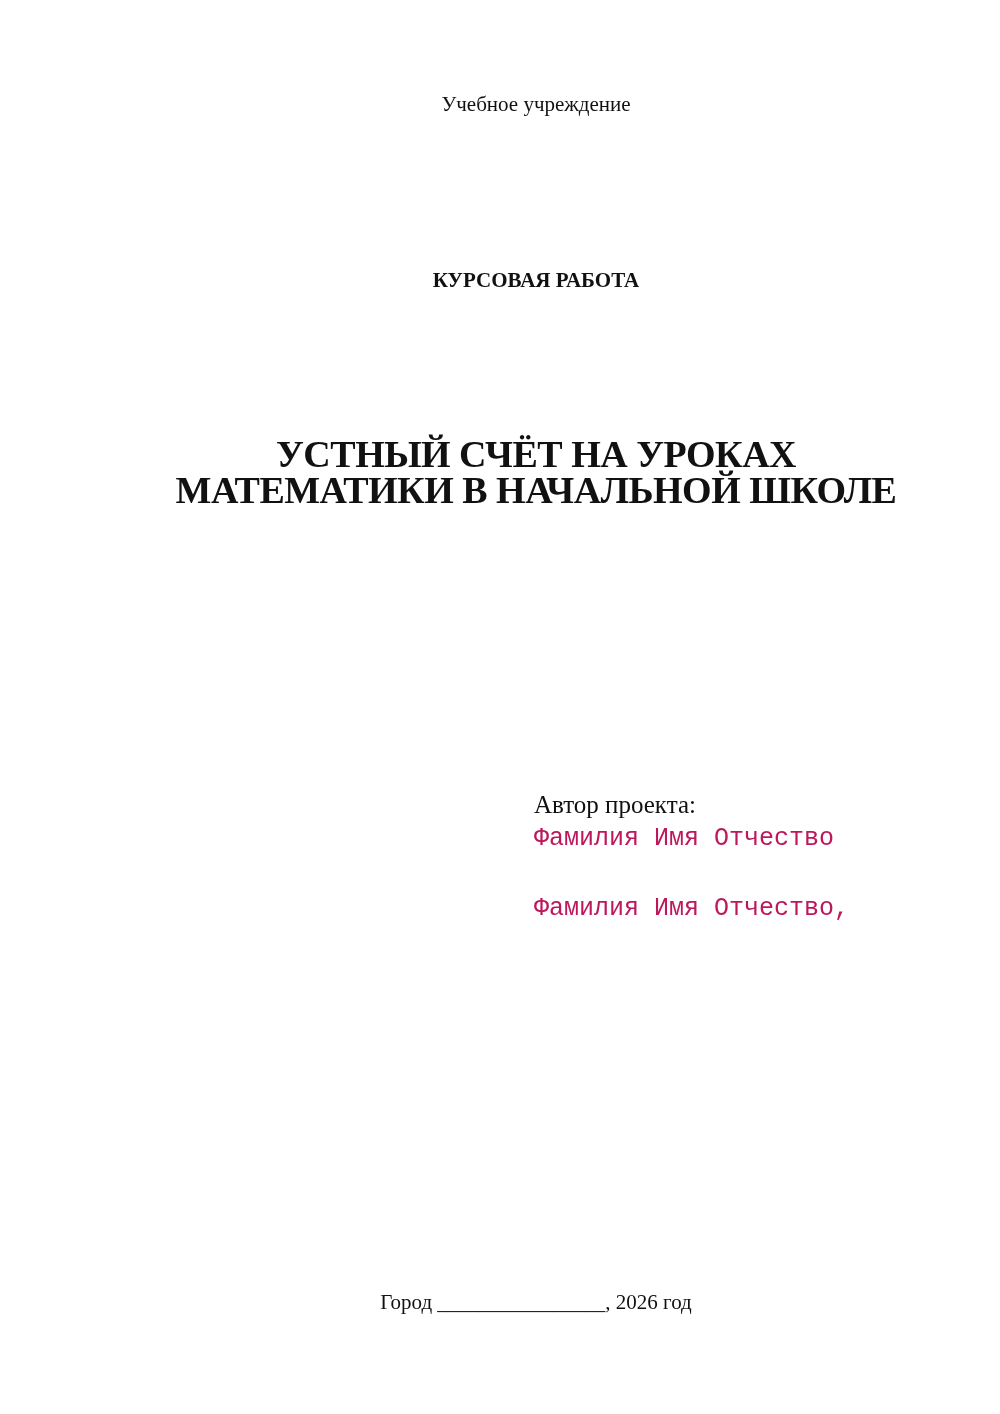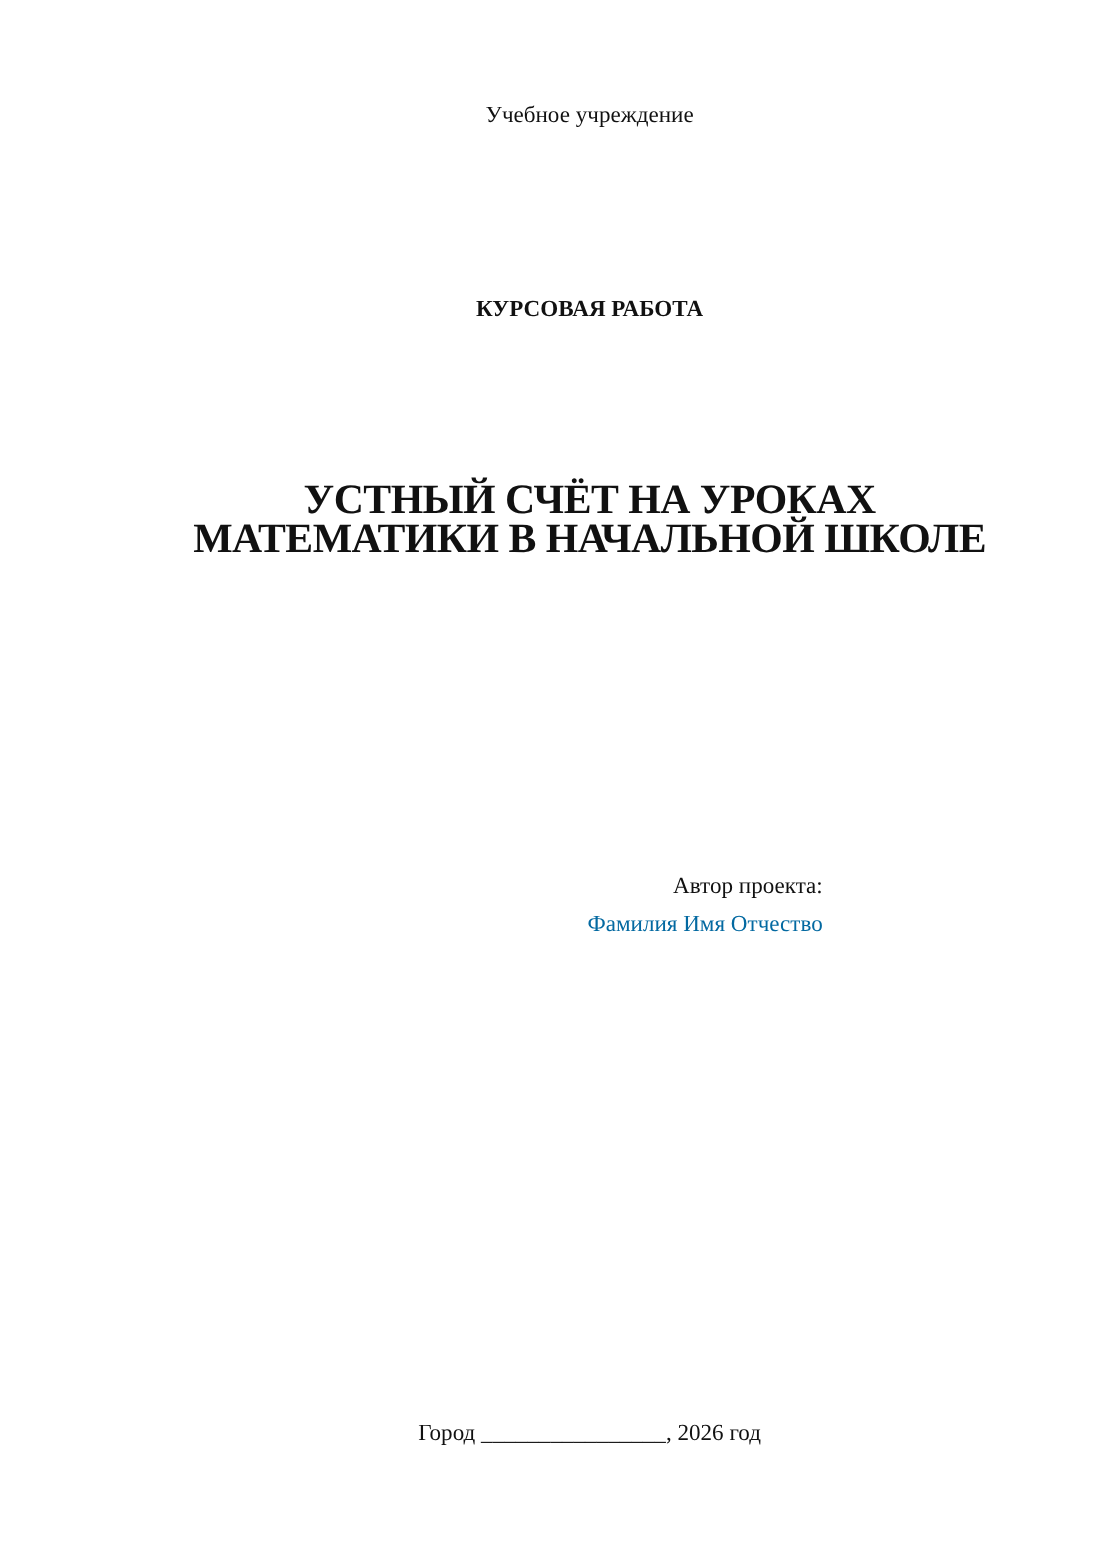--- a/index.html
+++ b/index.html
@@ -41,26 +41,25 @@
       font-size: 38px;
       font-weight: bold;
       line-height: 36px;
       letter-spacing: -0.5px;
     }
     .title div { white-space: nowrap; }
     .info-block {
       position: absolute;
       left: 534px;
       top: 788px;
-      font-size: 21px;
+      font-size: 25px;
       line-height: 34px;
-      text-align: right;
     }
     .label { color: #111111; }
-    .value { color: #0369a1; }
+    .value { color: #be185d; font-family: Liberation Mono, monospace; }
     .gap { height: 36px; }
     .footer {
       position: absolute;
       top: 1290px;
       left: 0;
       width: 1072px;
       text-align: center;
       font-size: 21px;
     }
   </style>
@@ -73,15 +72,16 @@
 
 <div class="title">
   <div>УСТНЫЙ СЧЁТ НА УРОКАХ</div>
   <div>МАТЕМАТИКИ В НАЧАЛЬНОЙ ШКОЛЕ</div>
 </div>
 
 <div class="info-block">
   <div class="label">Автор проекта:</div>
   <div class="value">Фамилия Имя Отчество</div>
   <div class="gap"></div>
+  <div class="value">Фамилия Имя Отчество,</div>
 </div>
 
 <div class="footer">Город ________________, 2026 год</div>
 
 </body></html>

